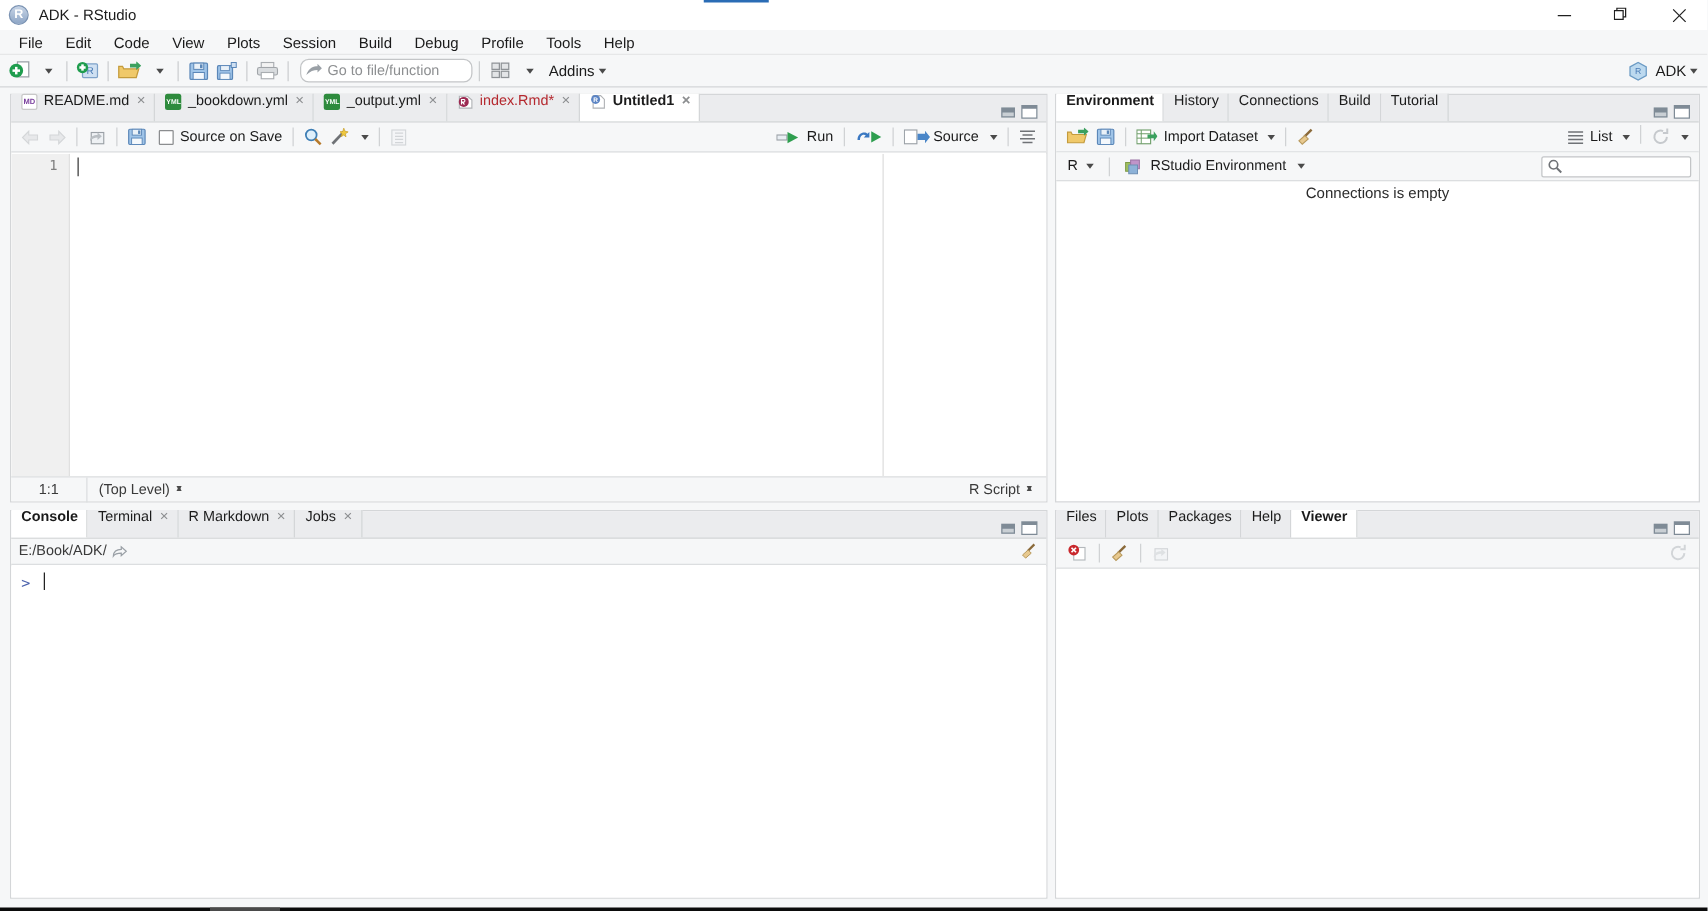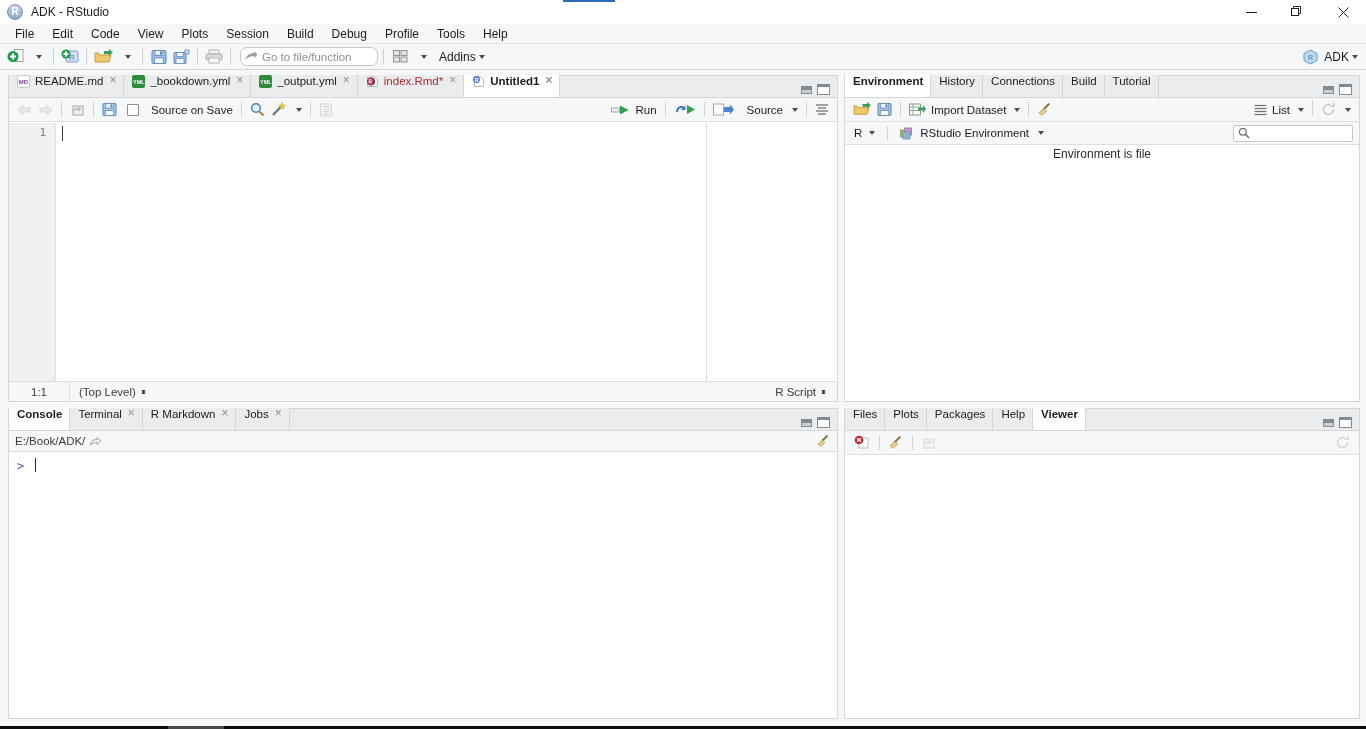--- a/index.html
+++ b/index.html
@@ -459,21 +459,21 @@
       </div>
       <div class="ptb-sep"></div>
       <div class="ptb-btn">
         <svg width="15" height="15" viewBox="0 0 16 16">
           <rect x="1" y="1.5" width="14" height="13" rx="1" fill="#9fc4e8" stroke="#5b87b8" stroke-width="1"></rect>
           <rect x="4" y="1.5" width="8" height="5" fill="#e9f1f8" stroke="#5b87b8" stroke-width="0.8"></rect>
           <rect x="9" y="2.5" width="2" height="3" fill="#5b87b8"></rect>
           <rect x="3.5" y="9" width="9" height="5.5" fill="#f4f8fc" stroke="#5b87b8" stroke-width="0.8"></rect>
         </svg>
       </div>
-      <div class="ptb-btn" style="gap:12px;margin-left:4px;justify-content:space-between;">
+      <div class="ptb-btn" style="gap:5px;margin-left:4px;justify-content:space-between;">
         <span class="chk"></span>
         <span class="ptb-label">Source on Save</span>
       </div>
       <div class="ptb-sep"></div>
       <div class="ptb-btn">
         <svg width="15" height="15" viewBox="0 0 15 15">
           <circle cx="6" cy="6" r="4.3" fill="#dff0fb" stroke="#3f7fb5" stroke-width="1.4"></circle>
           <line x1="9.2" y1="9.2" x2="13.5" y2="13.5" stroke="#b6792a" stroke-width="2"></line>
         </svg>
       </div>
@@ -506,21 +506,21 @@
           <span class="ptb-label">Run</span>
         </div>
         <div class="ptb-sep"></div>
         <div class="ptb-btn">
           <svg width="22" height="13" viewBox="0 0 22 13">
             <path d="M2 9 C2 3, 8 2, 10 4 L11.5 2.5 L11.5 7 L7 7 L8.6 5.4 C7 4.2 4 5 4 9 Z" fill="#3a78c2"></path>
             <path d="M13 2 L13 11 L21 6.5 Z" fill="#2e9e4f"></path>
           </svg>
         </div>
         <div class="ptb-sep"></div>
-        <div class="ptb-btn" style="gap:12px;">
+        <div class="ptb-btn" style="gap:2px;">
           <svg width="22" height="13" viewBox="0 0 22 13">
             <rect x="0.5" y="1" width="10" height="11" fill="#ffffff" stroke="#9aa0a6" stroke-width="0.9"></rect>
             <path d="M11 4 L17 4 L17 1.5 L21 6.5 L17 11.5 L17 9 L11 9 Z" fill="#4a86c8"></path>
           </svg>
           <span class="ptb-label">Source</span>
         </div>
         <div class="ptb-btn">
             <span class="caret"></span>
           </div>
         <div class="ptb-sep"></div>
@@ -702,21 +702,21 @@
         <span class="caret"></span>
       </div>
       <div class="env-search">
         <svg width="12" height="12" viewBox="0 0 12 12">
           <circle cx="4.8" cy="4.8" r="3.4" fill="none" stroke="#6f7276" stroke-width="1.3"></circle>
           <line x1="7.4" y1="7.4" x2="11" y2="11" stroke="#6f7276" stroke-width="1.5"></line>
         </svg>
       </div>
     </div>
 
-    <div class="env-empty">Environment is file</div>
+    <div class="env-empty">Connections is empty</div>
   </div>
 
   <div class="pane pane-files">
     <div class="tabstrip">
       <div class="tab">
         <span>Files</span>
       </div>
       <div class="tab">
         <span>Plots</span>
       </div>

